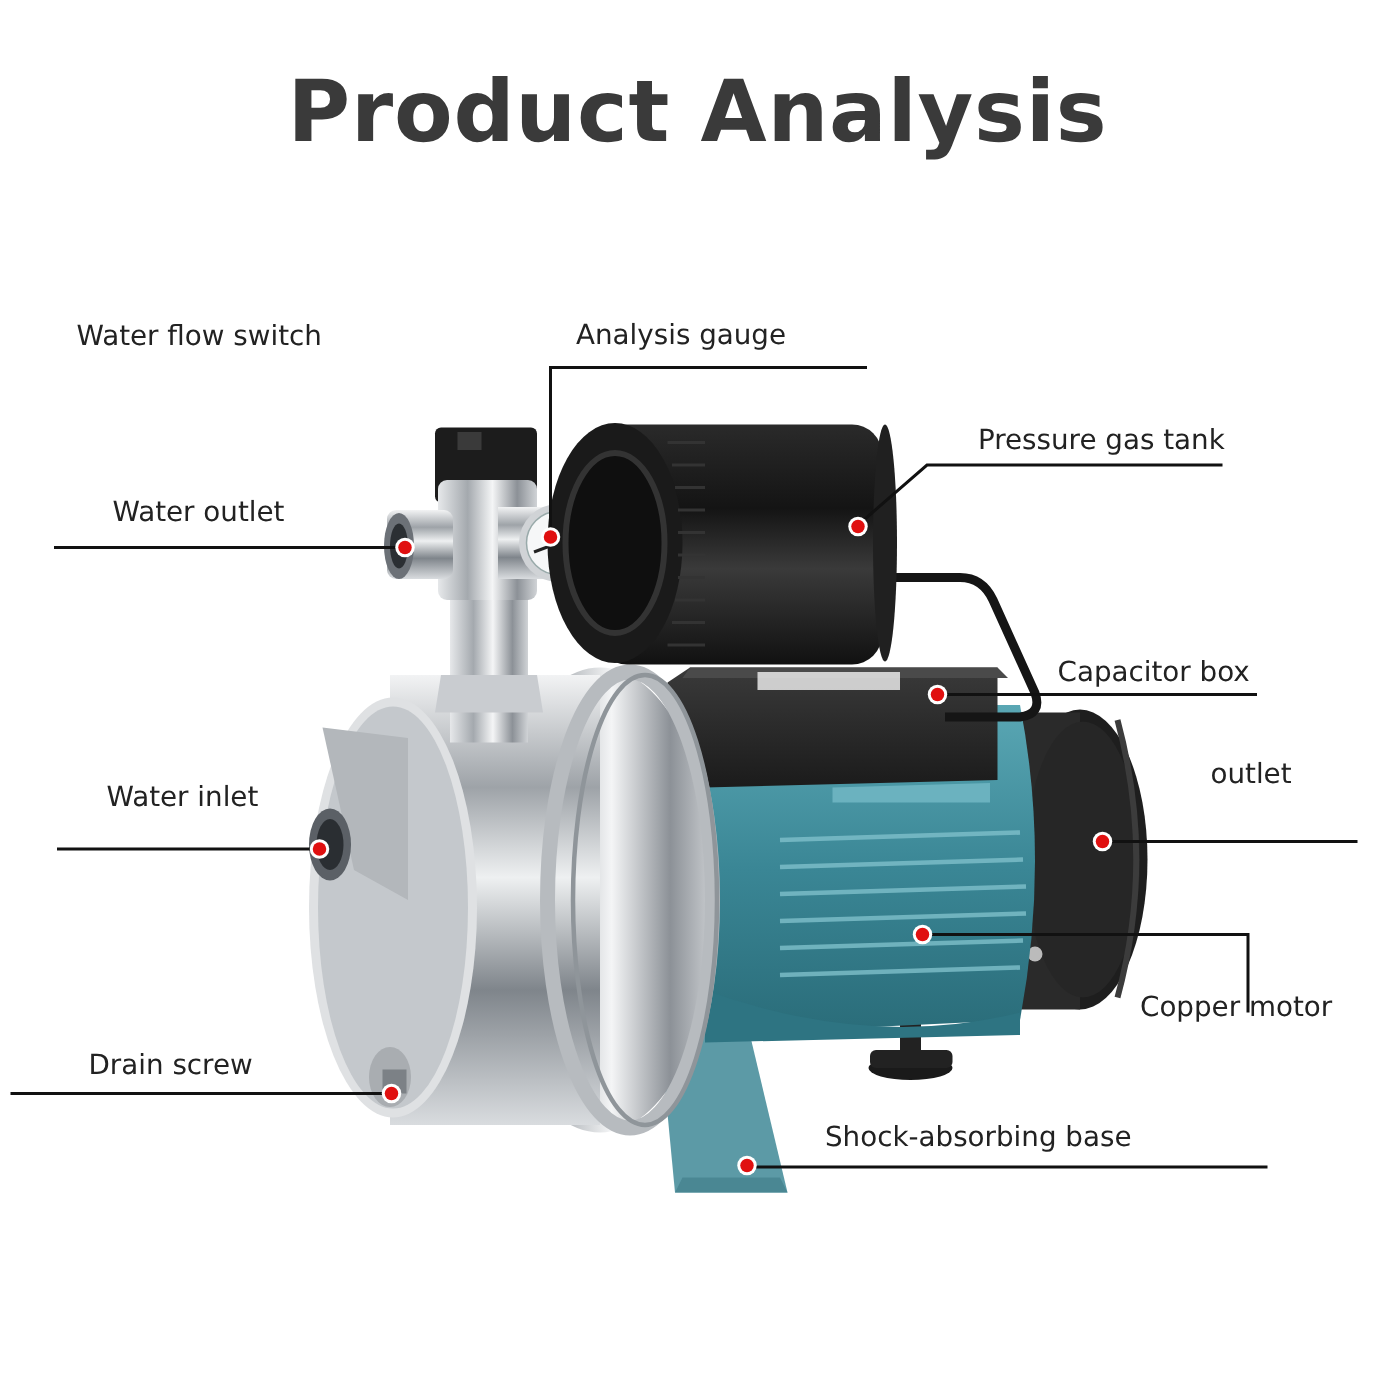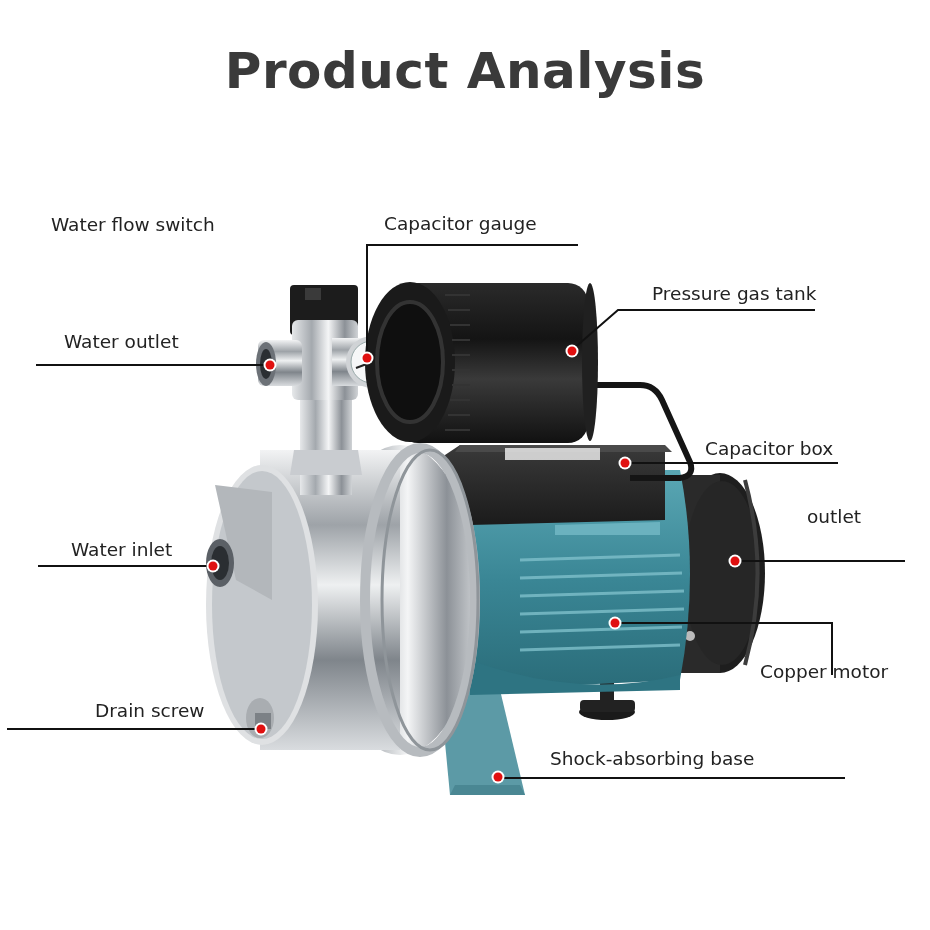--- a/index.html
+++ b/index.html
@@ -1,17 +1,17 @@
 <!DOCTYPE html>
 <html><head>
 <meta charset="utf-8">
 <style>
   html, body { margin: 0; padding: 0; background: #ffffff; }
   body { width: 930px; height: 930px; position: relative; overflow: hidden; font-family: "DejaVu Sans", sans-serif; }
-  .title { position: absolute; left: 0; top: 42px; width: 930px; text-align: center; font-family: "DejaVu Sans", sans-serif; font-weight: bold; font-size: 50px; color: #3a3a3a; letter-spacing: 0.5px; }
+  .title { position: absolute; left: 0; top: 42px; width: 930px; text-align: center; font-family: "DejaVu Sans", sans-serif; font-weight: bold; font-size: 57px; color: #3a3a3a; letter-spacing: 0.5px; }
   .label { position: absolute; font-size: 18.5px; color: #222; white-space: nowrap; font-family: "DejaVu Sans", sans-serif; }
   .label.center { text-align: center; }
   svg.art { position: absolute; left: 0; top: 0; }
 </style>
 </head>
 <body>
 
 <div class="title">Product Analysis</div>
 
 <svg class="art" width="930" height="930" viewBox="0 0 930 930">
@@ -182,23 +182,23 @@
         <circle cx="261" cy="729" r="4.5" fill="#e01010"></circle>
       </g>
     <g>
         <circle cx="498" cy="777" r="6.5" fill="#fff"></circle>
         <circle cx="498" cy="777" r="4.5" fill="#e01010"></circle>
       </g>
   </g>
 </svg>
 
 <div class="label" style="left:51px; top:214px;">Water flow switch</div>
-<div class="label" style="left:384px; top:213px;">Capacitor gauge</div>
+<div class="label" style="left:384px; top:213px;">Analysis gauge</div>
 <div class="label" style="left:631px; top:283px;margin-left:21px;">Pressure gas tank</div>
-<div class="label" style="left:64px; top:331px;text-align:center;">Water outlet</div>
+<div class="label" style="left:75px; top:331px;text-align:center;">Water outlet</div>
 <div class="label" style="left:705px; top:438px;">Capacitor box</div>
 <div class="label center" style="left:750px; top:502px; width:168px;">
   <div style="margin-top:4px;">outlet</div>
 </div>
-<div class="label" style="left:71px; top:539px;">Water inlet</div>
+<div class="label" style="left:71px; top:521px;">Water inlet</div>
 <div class="label" style="left:760px; top:661px;">Copper motor</div>
-<div class="label" style="left:59px; top:700px;margin-left:36px;">Drain screw</div>
+<div class="label" style="left:59px; top:700px;">Drain screw</div>
 <div class="label" style="left:550px; top:748px;">Shock-absorbing base</div>
 
 </body></html>

